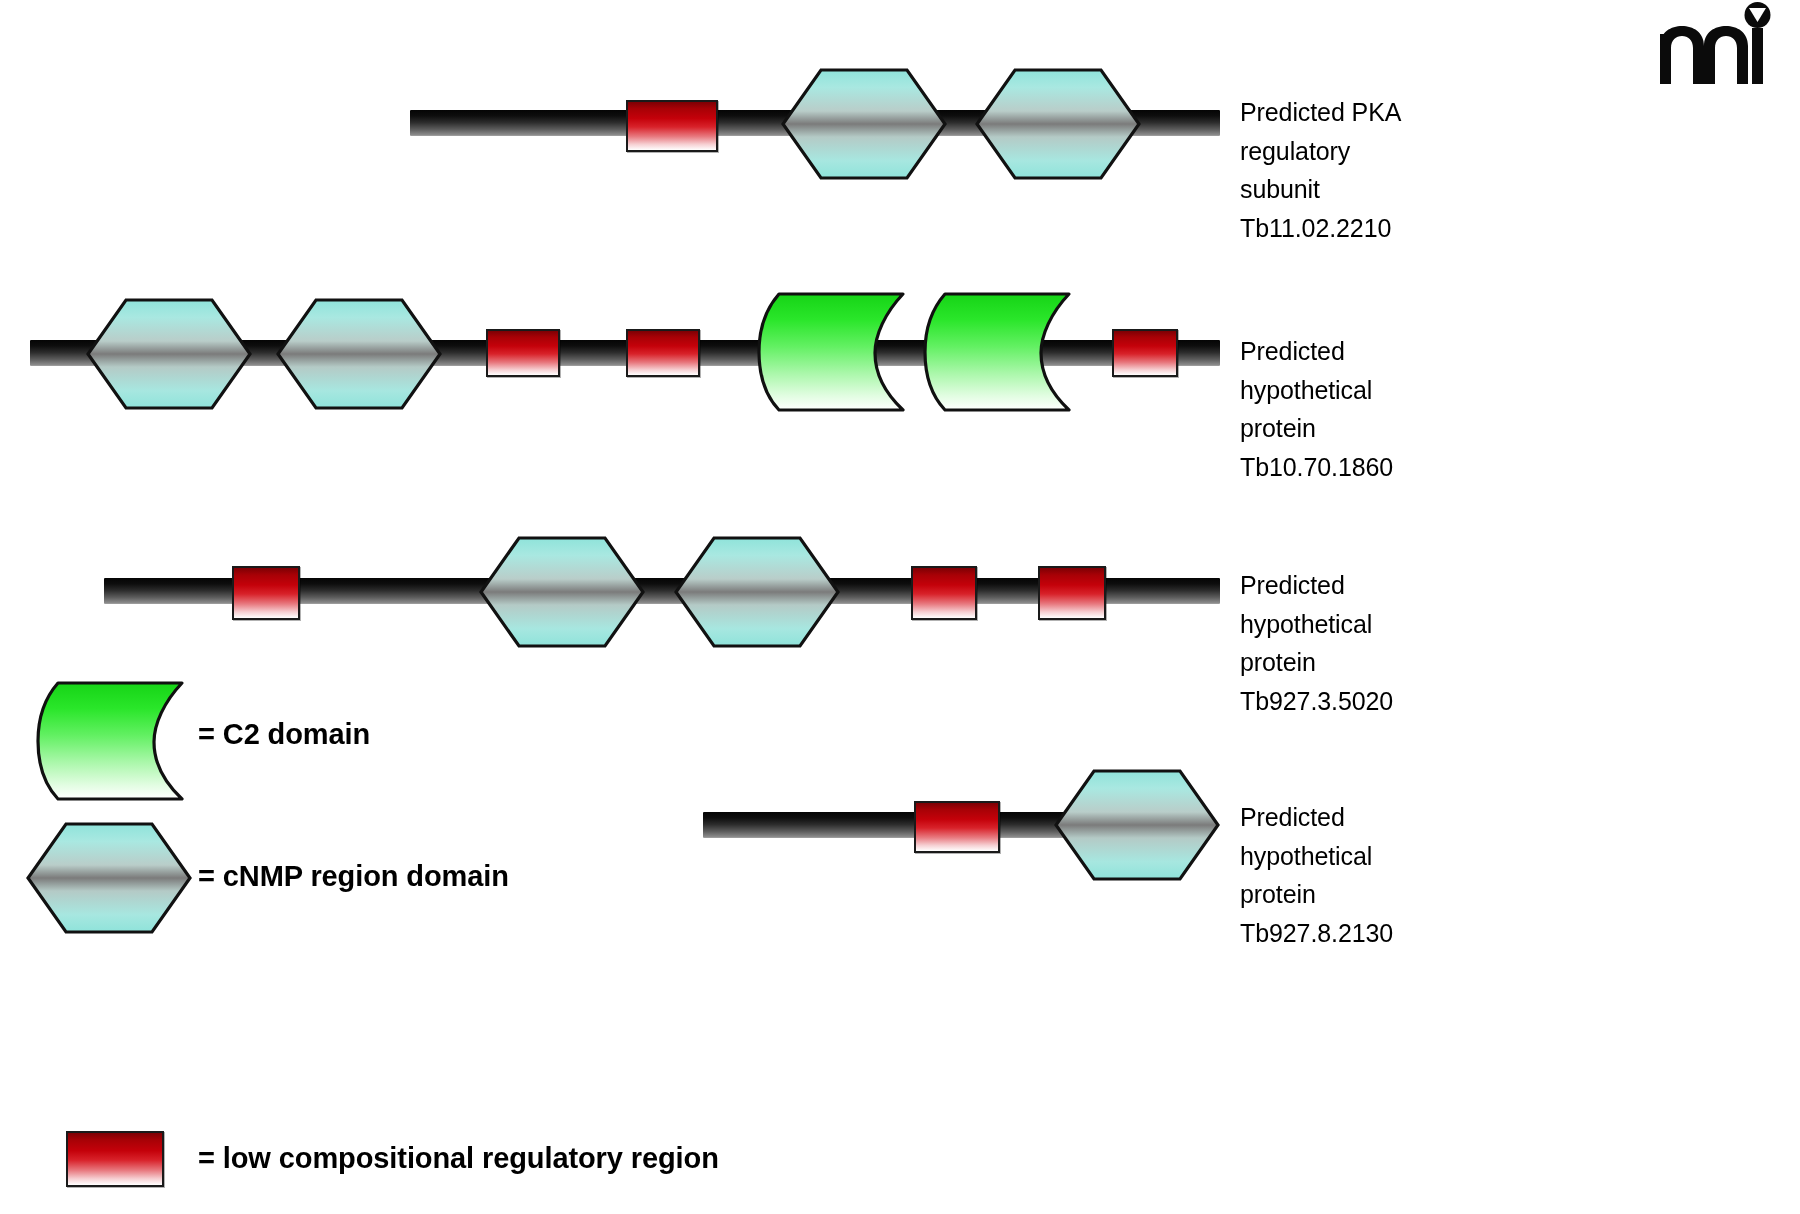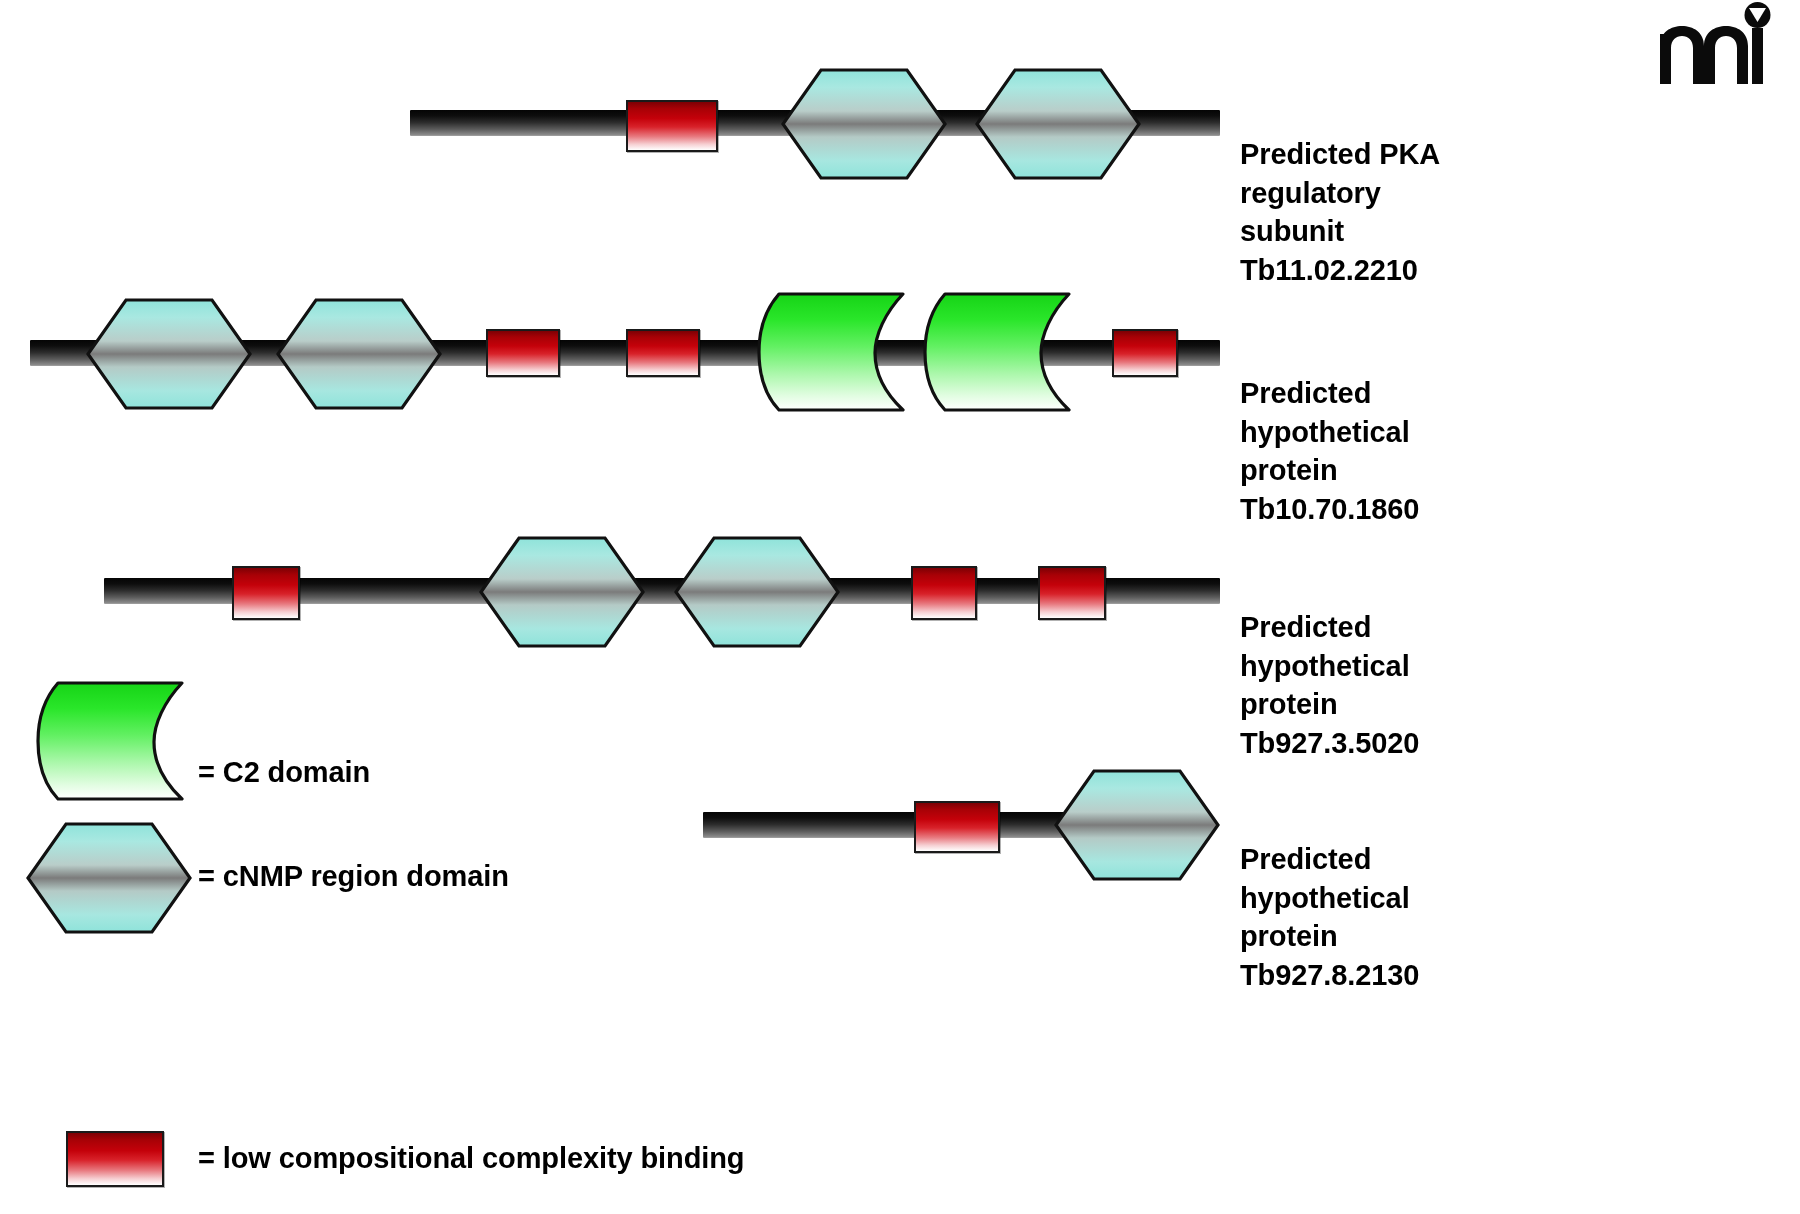--- a/index.html
+++ b/index.html
@@ -31,24 +31,23 @@
   
   .hex{position:absolute;}
   .hex svg{display:block;width:100%;height:100%;overflow:visible;}
   
   .c2{position:absolute;}
   .c2 svg{display:block;width:100%;height:100%;overflow:visible;}
 
   
   .prot-label{
     position:absolute;
-    font-size:29px;font-weight:bold;color:#000;
+    font-size:25px;font-weight:normal;color:#000;
     line-height:38.5px;letter-spacing:-0.1px;
     white-space:pre-line;
-    margin-top:42px;
   }
 
   
   .legend-item{position:absolute;}
   .legend-text{
     position:absolute;font-size:29px;font-weight:bold;color:#000;
     line-height:30px;white-space:nowrap;letter-spacing:-0.1px;
   }
   .legend-swatch{position:absolute;}
   .legend-swatch svg{display:block;width:100%;height:100%;overflow:visible;}
@@ -204,30 +203,30 @@
 hypothetical
 protein
 Tb927.8.2130</div>
 
   <div class="legend-item">
     <div class="legend-swatch" style="left:36px;top:680px;width:148px;height:122px;">
       <svg viewBox="0 0 148 122" preserveAspectRatio="none">
         <path d="M22,3 L146,3 C128,22 118,44 118,62 C118,82 128,102 146,119 L22,119 C6,102 2,82 2,61 C2,40 7,20 22,3 Z" fill="url(#c2g1)" stroke="#101010" stroke-width="3.2" stroke-linejoin="round"></path>
       </svg>
     </div>
-    <div class="legend-text" style="left:198px;top:757px;">= C2 domain</div>
+    <div class="legend-text" style="left:198px;top:719px;">= C2 domain</div>
   </div>
 
   <div class="legend-item">
     <div class="legend-swatch" style="left:26px;top:822px;width:166px;height:112px;">
       <svg viewBox="0 0 166 112" preserveAspectRatio="none">
         <polygon points="40,2 126,2 164,56 126,110 40,110 2,56" fill="url(#hxg1)" stroke="#111" stroke-width="3.2"></polygon>
       </svg>
     </div>
     <div class="legend-text" style="left:198px;top:861px;">= cNMP region domain</div>
   </div>
 
   <div class="legend-item">
     <div class="legend-lcr" style="left:66px;top:1131px;width:98px;height:56px;"></div>
-    <div class="legend-text" style="left:198px;top:1143px;">= low compositional complexity binding</div>
+    <div class="legend-text" style="left:198px;top:1143px;">= low compositional regulatory region</div>
   </div>
 
 </div>
 
 </body></html>

